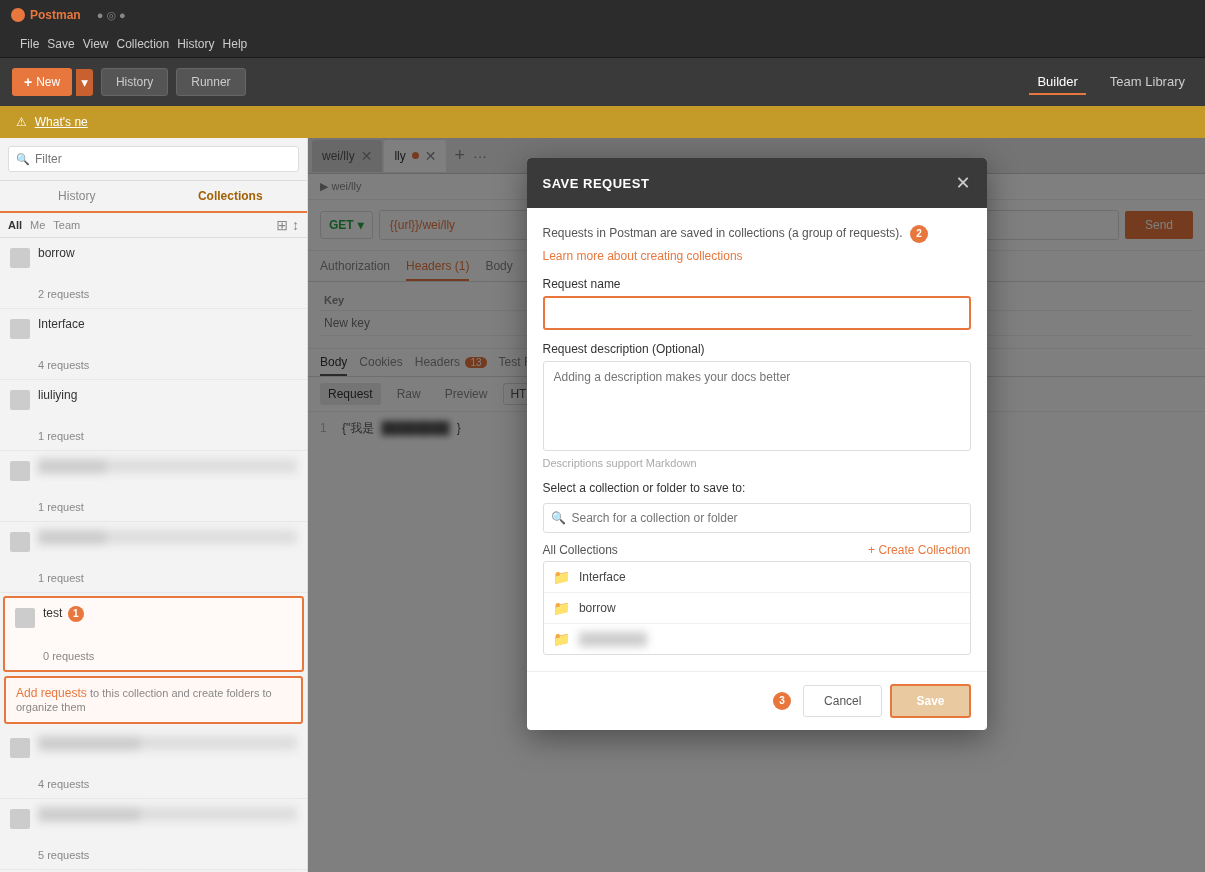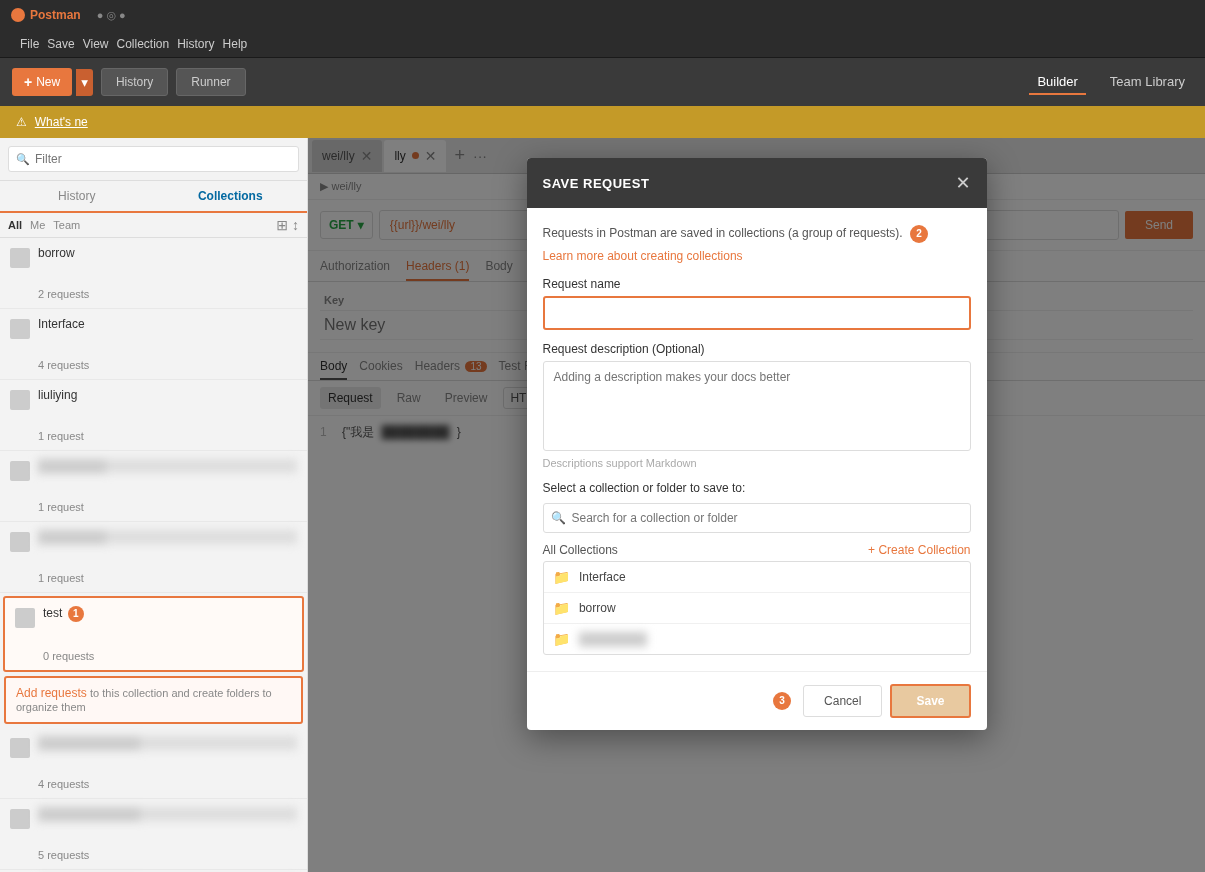--- a/index.html
+++ b/index.html
@@ -137,21 +137,21 @@
       background: #f3f3f3;
     }
     .sidebar-tab {
       flex: 1;
       text-align: center;
       padding: 8px 0;
       cursor: pointer;
       font-size: 12px;
       color: #888;
     }
-    .sidebar-tab.active { color: #0369a1; font-weight: bold; border-bottom: 2px solid #e8773e; margin-bottom: -2px; }
+    .sidebar-tab.active { color: #a16207; font-weight: bold; border-bottom: 2px solid #e8773e; margin-bottom: -2px; }
     .sidebar-subtabs {
       display: flex;
       align-items: center;
       padding: 4px 8px;
       gap: 8px;
       border-bottom: 1px solid #ddd;
     }
     .sidebar-subtab { font-size: 11px; color: #888; cursor: pointer; }
     .sidebar-subtab.active { color: #333; font-weight: bold; }
     .sidebar-actions { margin-left: auto; display: flex; gap: 4px; }
@@ -300,21 +300,21 @@
       border-bottom: 2px solid transparent;
     }
     .request-subtab.active { color: #e8773e; border-bottom: 2px solid #e8773e; }
 
     
     .headers-table { padding: 8px 12px; }
     .headers-table table { width: 100%; border-collapse: collapse; }
     .headers-table th { text-align: left; font-size: 11px; color: #888; padding: 4px; border-bottom: 1px solid #eee; }
     .headers-table td { padding: 5px 4px; font-size: 12px; color: #555; border-bottom: 1px solid #f0f0f0; }
     .headers-table input[type=checkbox] { accent-color: #e8773e; }
-    .new-key-input { width: 100%; border: none; outline: none; font-size: 16px; color: #bbb; }
+    .new-key-input { width: 100%; border: none; outline: none; font-size: 12px; color: #bbb; }
 
     
     .response-tabs { display: flex; gap: 12px; padding: 6px 12px 0; border-bottom: 1px solid #ddd; border-top: 1px solid #eee; margin-top: 4px; }
     .response-tab { font-size: 12px; color: #888; cursor: pointer; padding-bottom: 5px; border-bottom: 2px solid transparent; }
     .response-tab.active { color: #333; border-bottom: 2px solid #555; }
     .response-tab .badge { background: #e8773e; color: #fff; border-radius: 8px; padding: 0 5px; font-size: 10px; margin-left: 2px; }
 
     
     .response-toolbar { display: flex; align-items: center; gap: 8px; padding: 6px 12px; border-bottom: 1px solid #eee; }
     .format-dropdown { display: flex; align-items: center; gap: 3px; border: 1px solid #ddd; padding: 3px 6px; border-radius: 3px; font-size: 12px; color: #555; cursor: pointer; }

